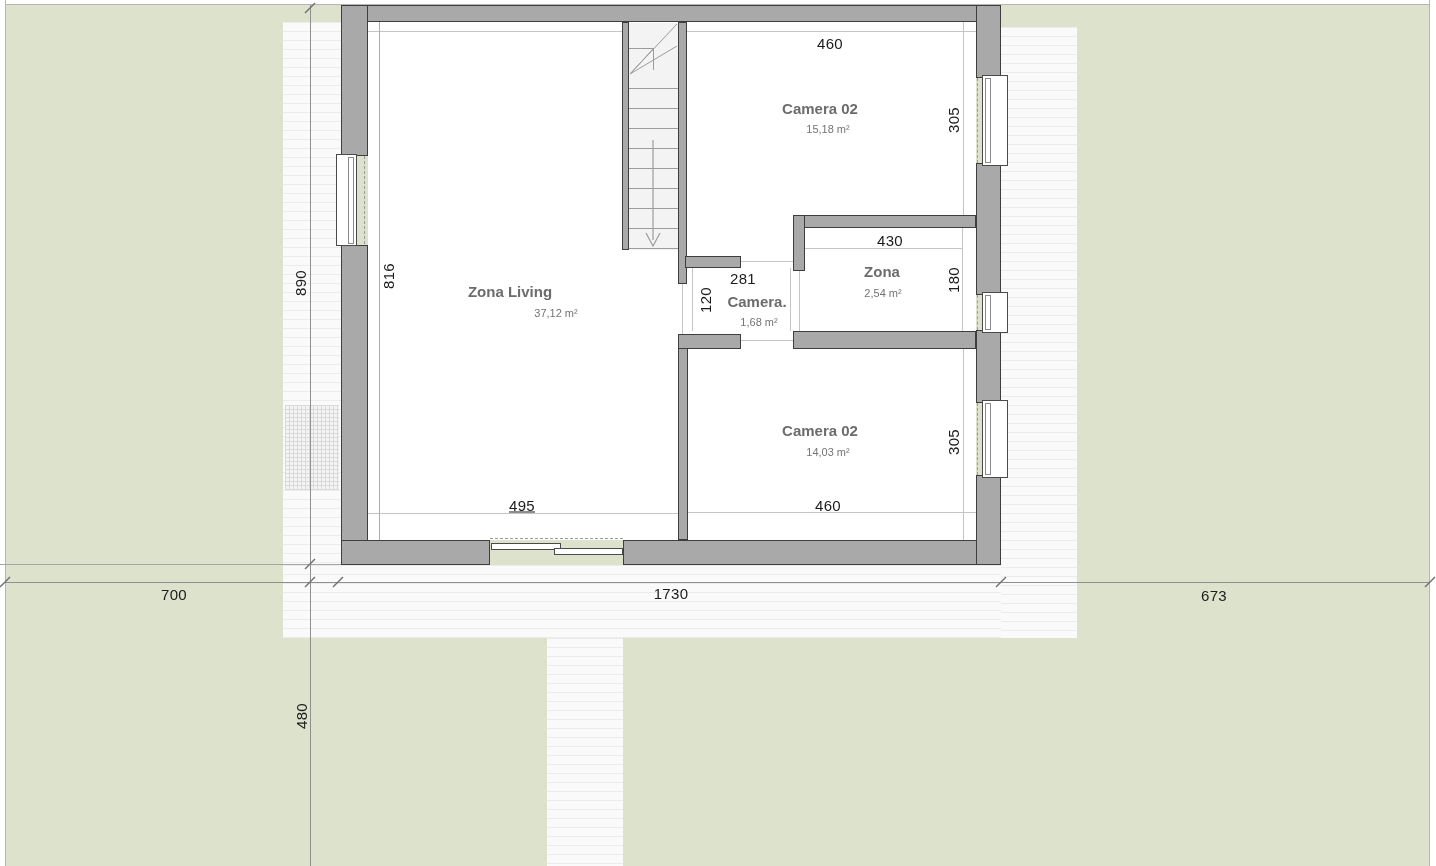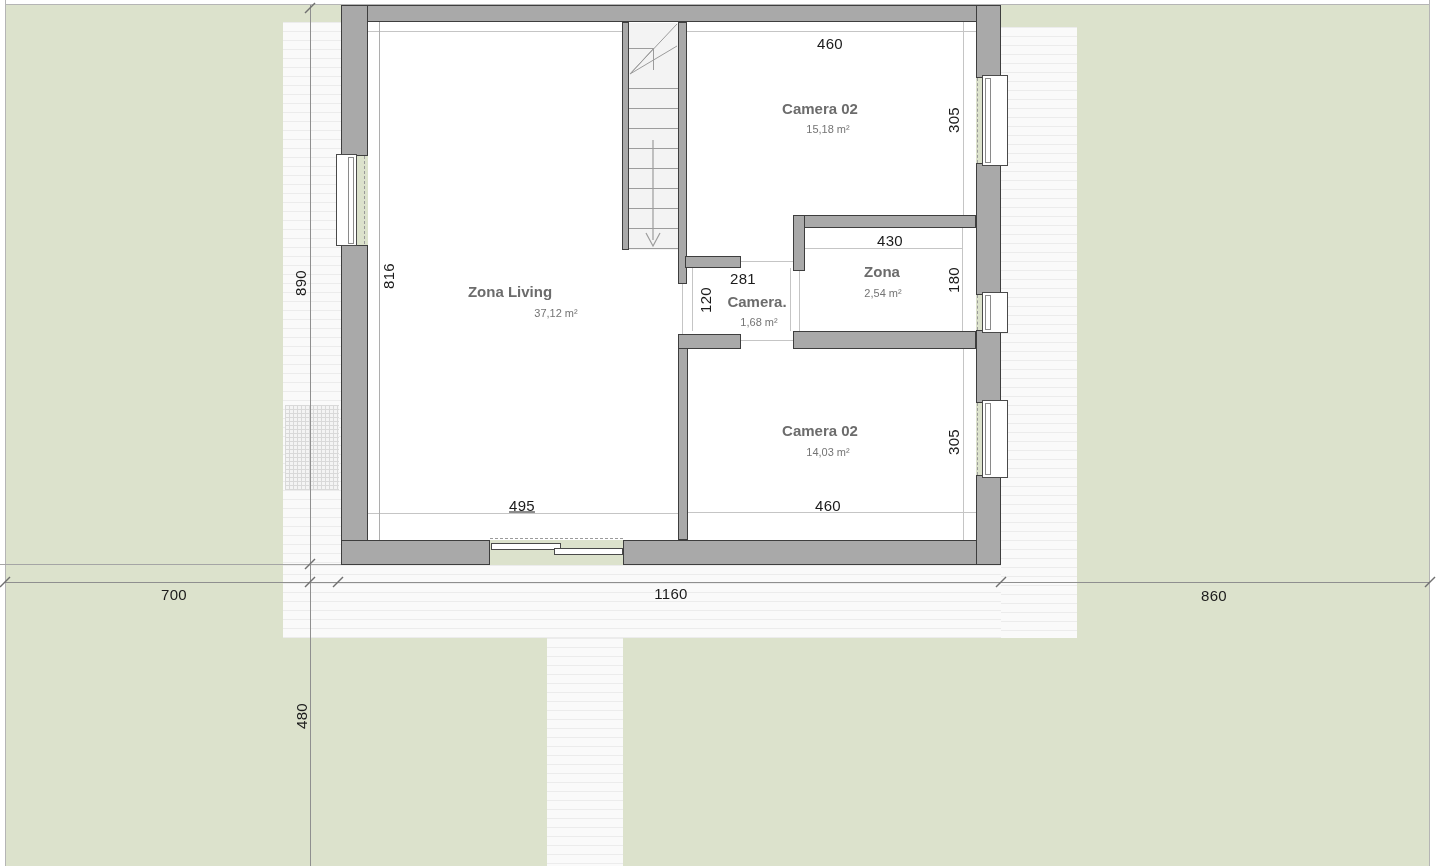--- a/index.html
+++ b/index.html
@@ -160,17 +160,17 @@
   <div class="lbl dim" style="left:890px;top:240px;">430</div>
   <div class="lbl dim rot" style="left:953px;top:280px;">180</div>
   <div class="lbl dim" style="left:743px;top:278px;">281</div>
   <div class="lbl dim rot" style="left:705px;top:300px;">120</div>
   <div class="lbl dim rot" style="left:300px;top:283px;">890</div>
   <div class="lbl dim rot" style="left:388px;top:276px;">816</div>
   <div class="lbl dim" style="left:522px;top:505px;text-decoration:underline;">495</div>
   <div class="lbl dim" style="left:828px;top:505px;">460</div>
   <div class="lbl dim rot" style="left:953px;top:442px;">305</div>
   <div class="lbl dim" style="left:174px;top:594px;">700</div>
-  <div class="lbl dim" style="left:671px;top:593px;">1160</div>
-  <div class="lbl dim" style="left:1214px;top:595px;">860</div>
+  <div class="lbl dim" style="left:671px;top:593px;">1730</div>
+  <div class="lbl dim" style="left:1214px;top:595px;">673</div>
   <div class="lbl dim rot" style="left:301px;top:716px;">480</div>
 
 </div>
 
 </body></html>

